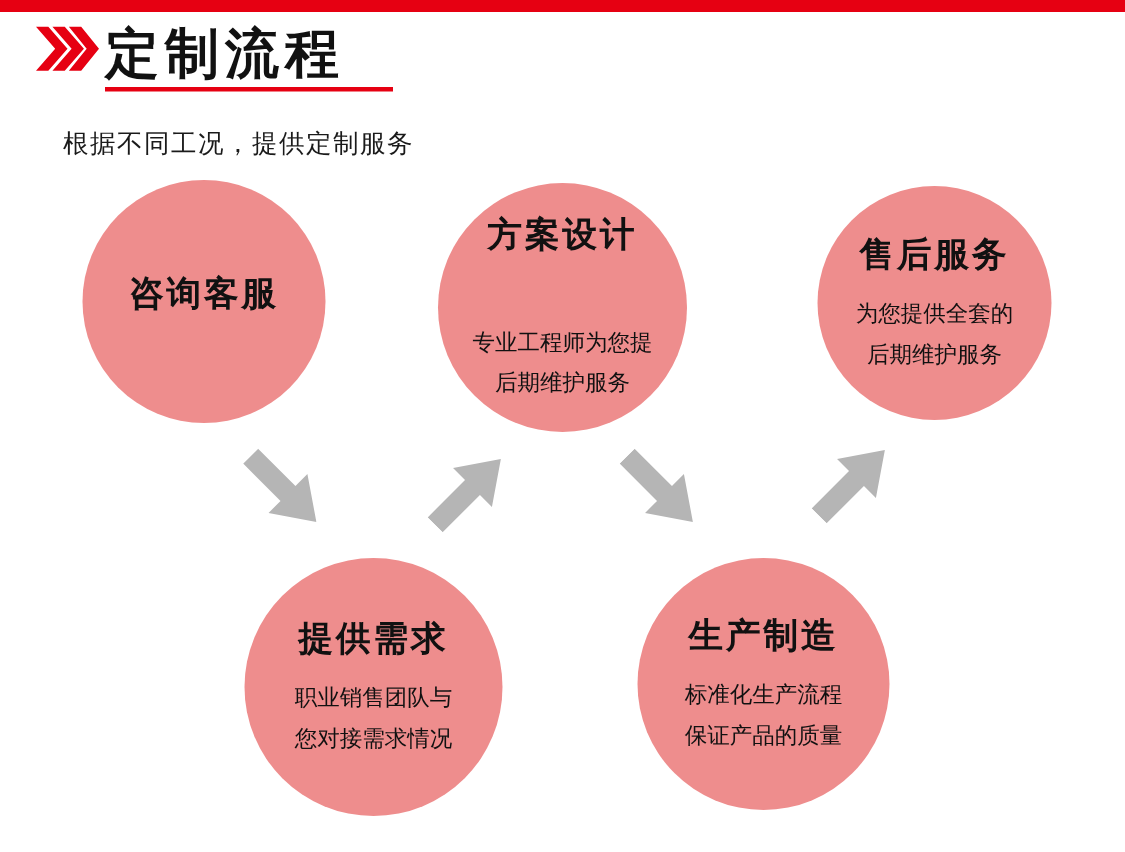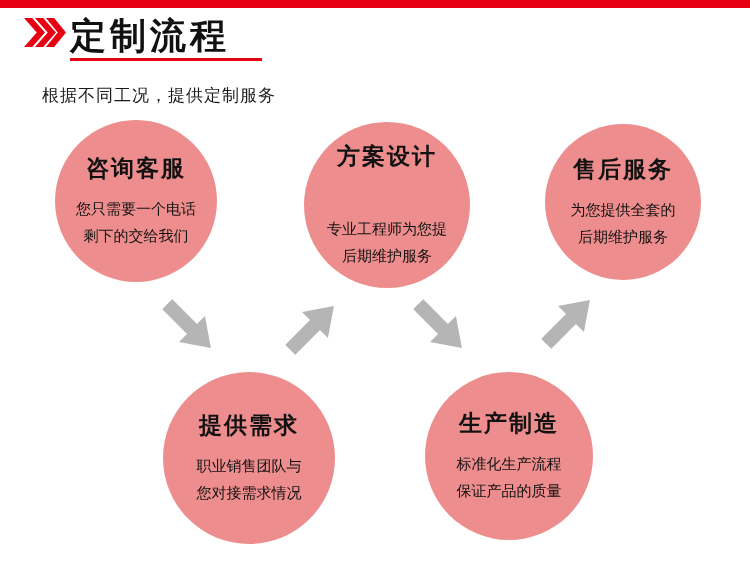--- a/index.html
+++ b/index.html
@@ -74,21 +74,21 @@
     margin-bottom: 12px;
   }
   .circle .d {
     font-family: "Liberation Serif", serif;
     font-size: 15px;
     color: #111111;
     line-height: 1.75;
     white-space: pre-line;
   }
   .c0 { left: 55px;  top: 120px; width: 162px; height: 162px; }
-  .c1 { left: 304px; top: 122px; width: 166px; height: 166px; gap: 32px; }
+  .c1 { left: 292px; top: 122px; width: 166px; height: 166px; gap: 32px; }
   .c2 { left: 545px; top: 124px; width: 156px; height: 156px; align-items: center; }
   .c3 { left: 163px; top: 372px; width: 172px; height: 172px; }
   .c4 { left: 425px; top: 372px; width: 168px; height: 168px; }
   .arrow {
     position: absolute;
     width: 62px; height: 40px;
   }
   .arrow svg { width: 100%; height: 100%; display: block; }
   .a0 { left: 158px; top: 306px; transform: rotate(45deg); }
   .a1 { left: 281px; top: 308px; transform: rotate(-45deg); }
@@ -109,22 +109,20 @@
       <polygon points="24,0 33,0 46,16 33,32 24,32 37,16" fill="#e60012"></polygon>
     </svg>
   </div>
 
   <div class="page-title">定制流程</div>
   <div class="title-underline"></div>
   <div class="subtitle">根据不同工况，提供定制服务</div>
 
   <div class="circle c0">
     <div class="t">咨询客服</div>
-    <div class="d">您只需要一个电话
-剩下的交给我们</div>
   </div>
 
   <div class="circle c1">
     <div class="t">方案设计</div>
     <div class="d">专业工程师为您提
 后期维护服务</div>
   </div>
 
   <div class="circle c2">
     <div class="t">售后服务</div>

